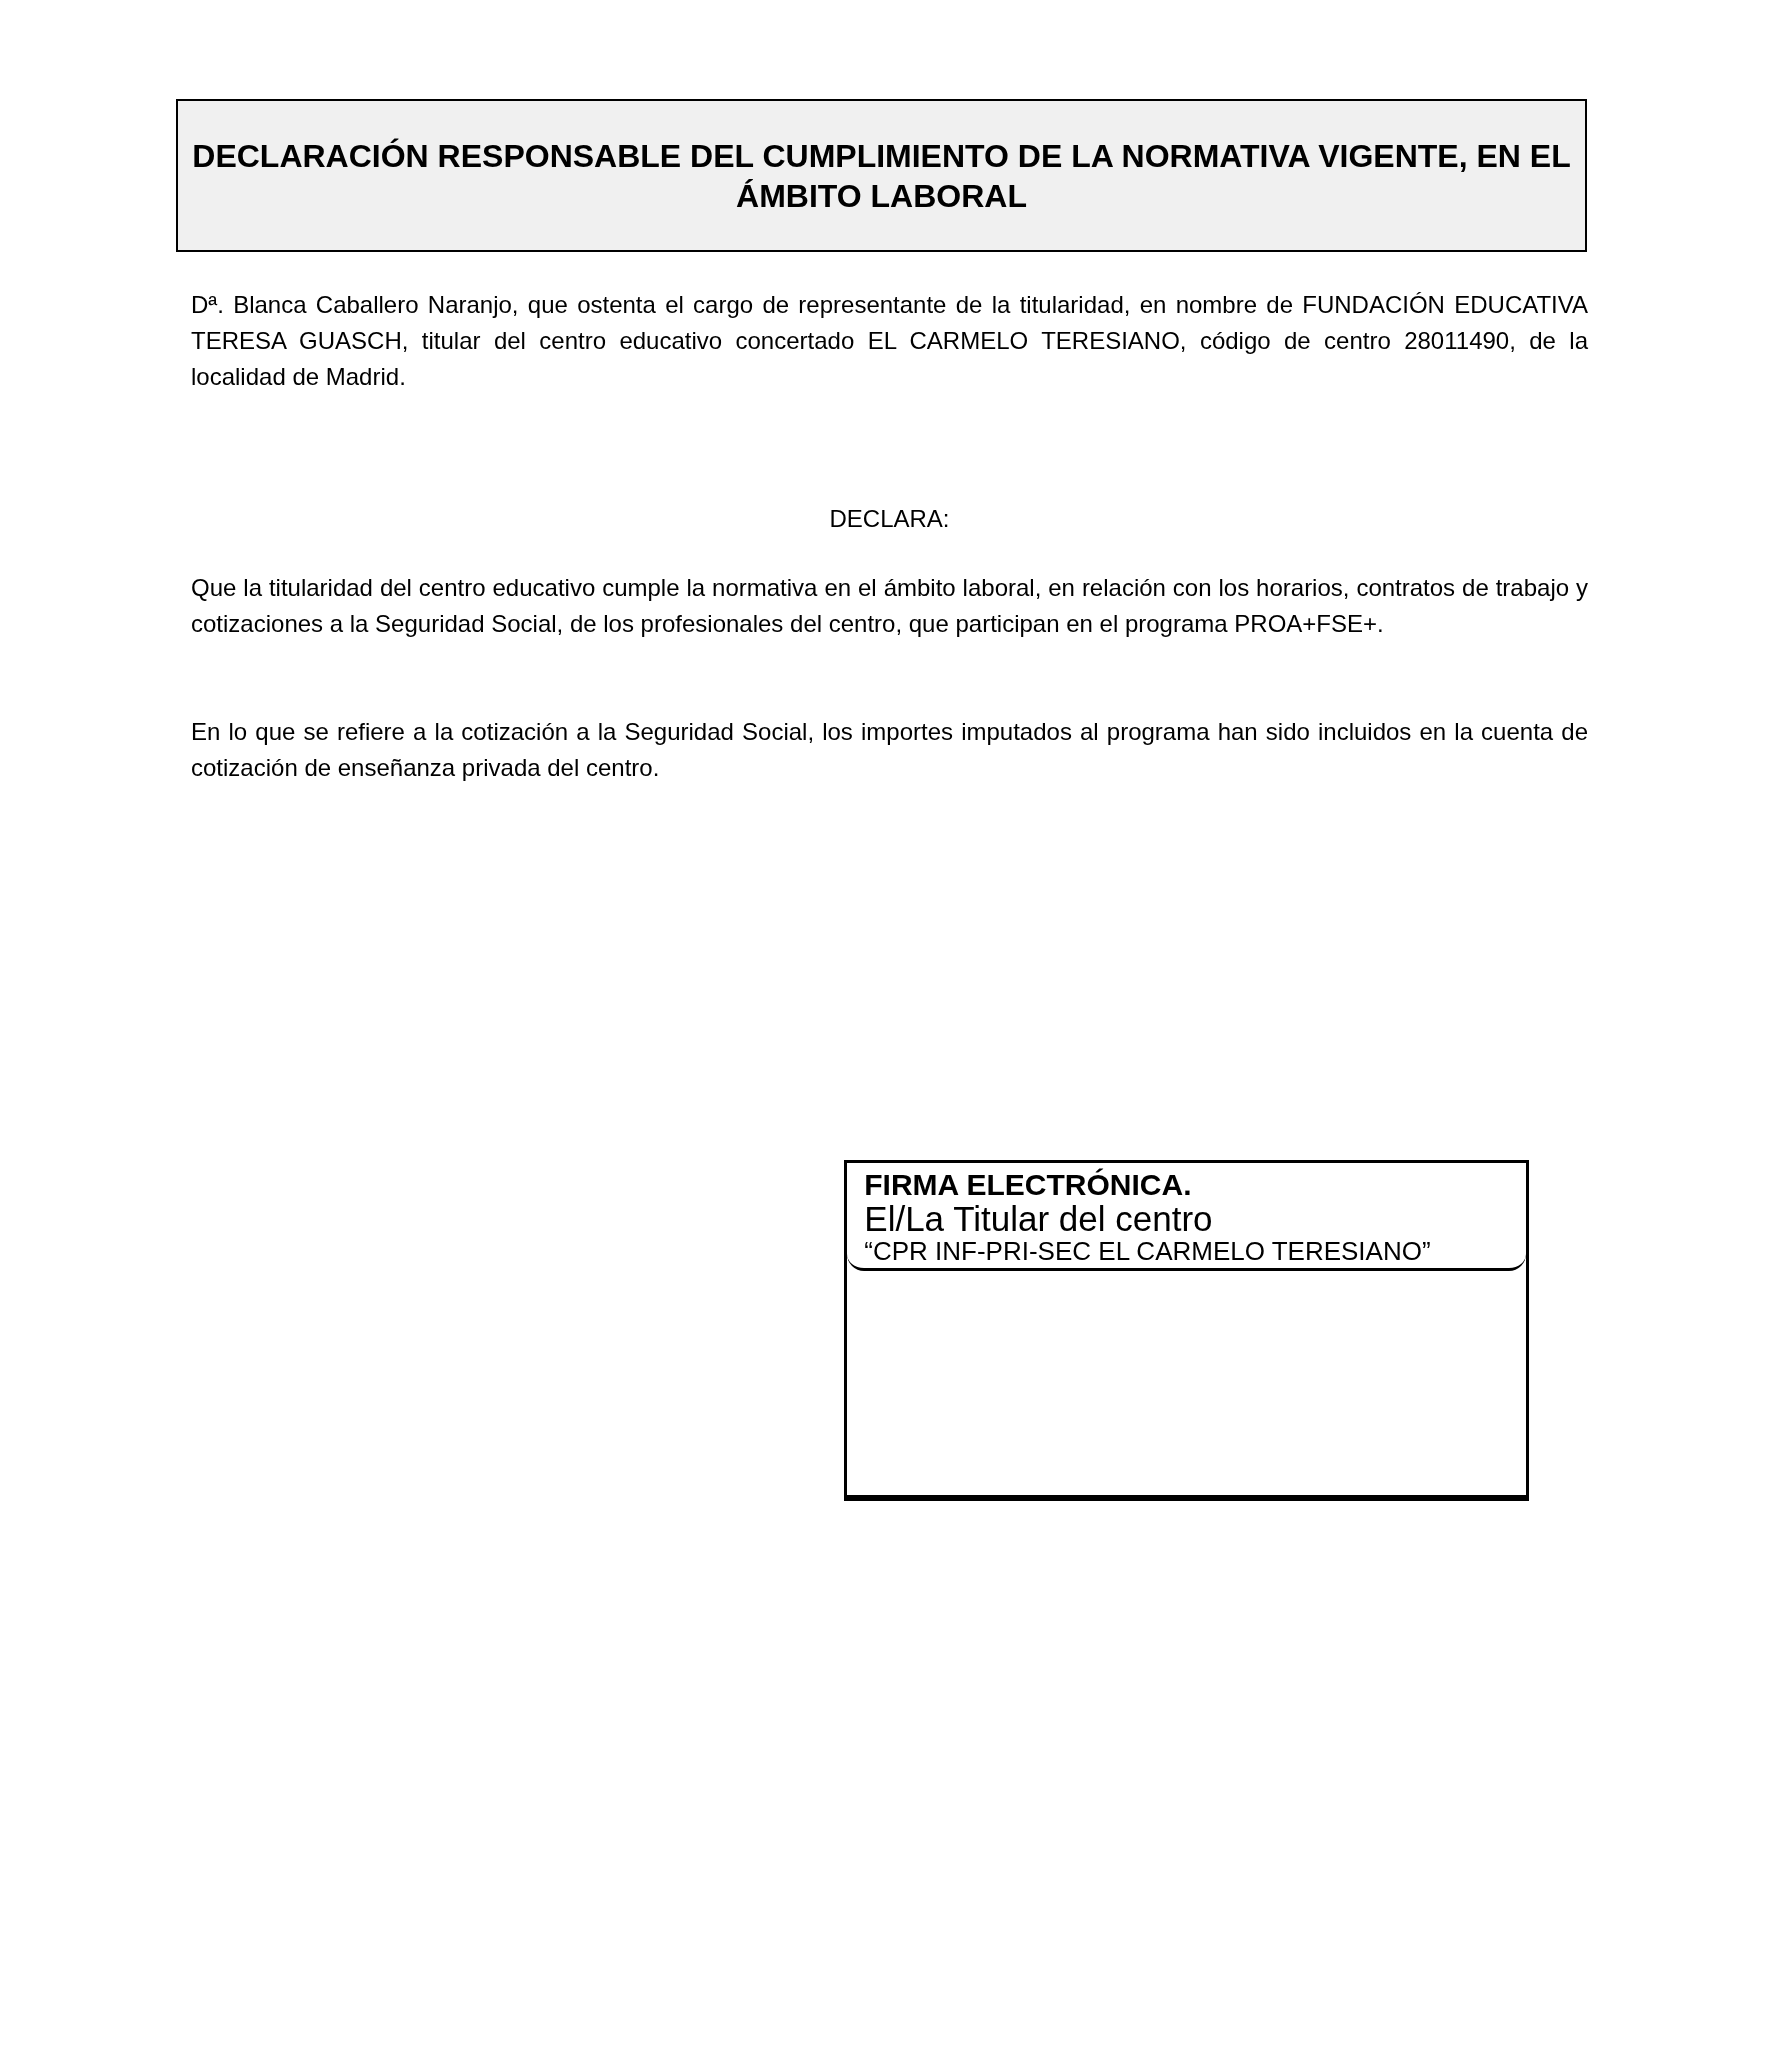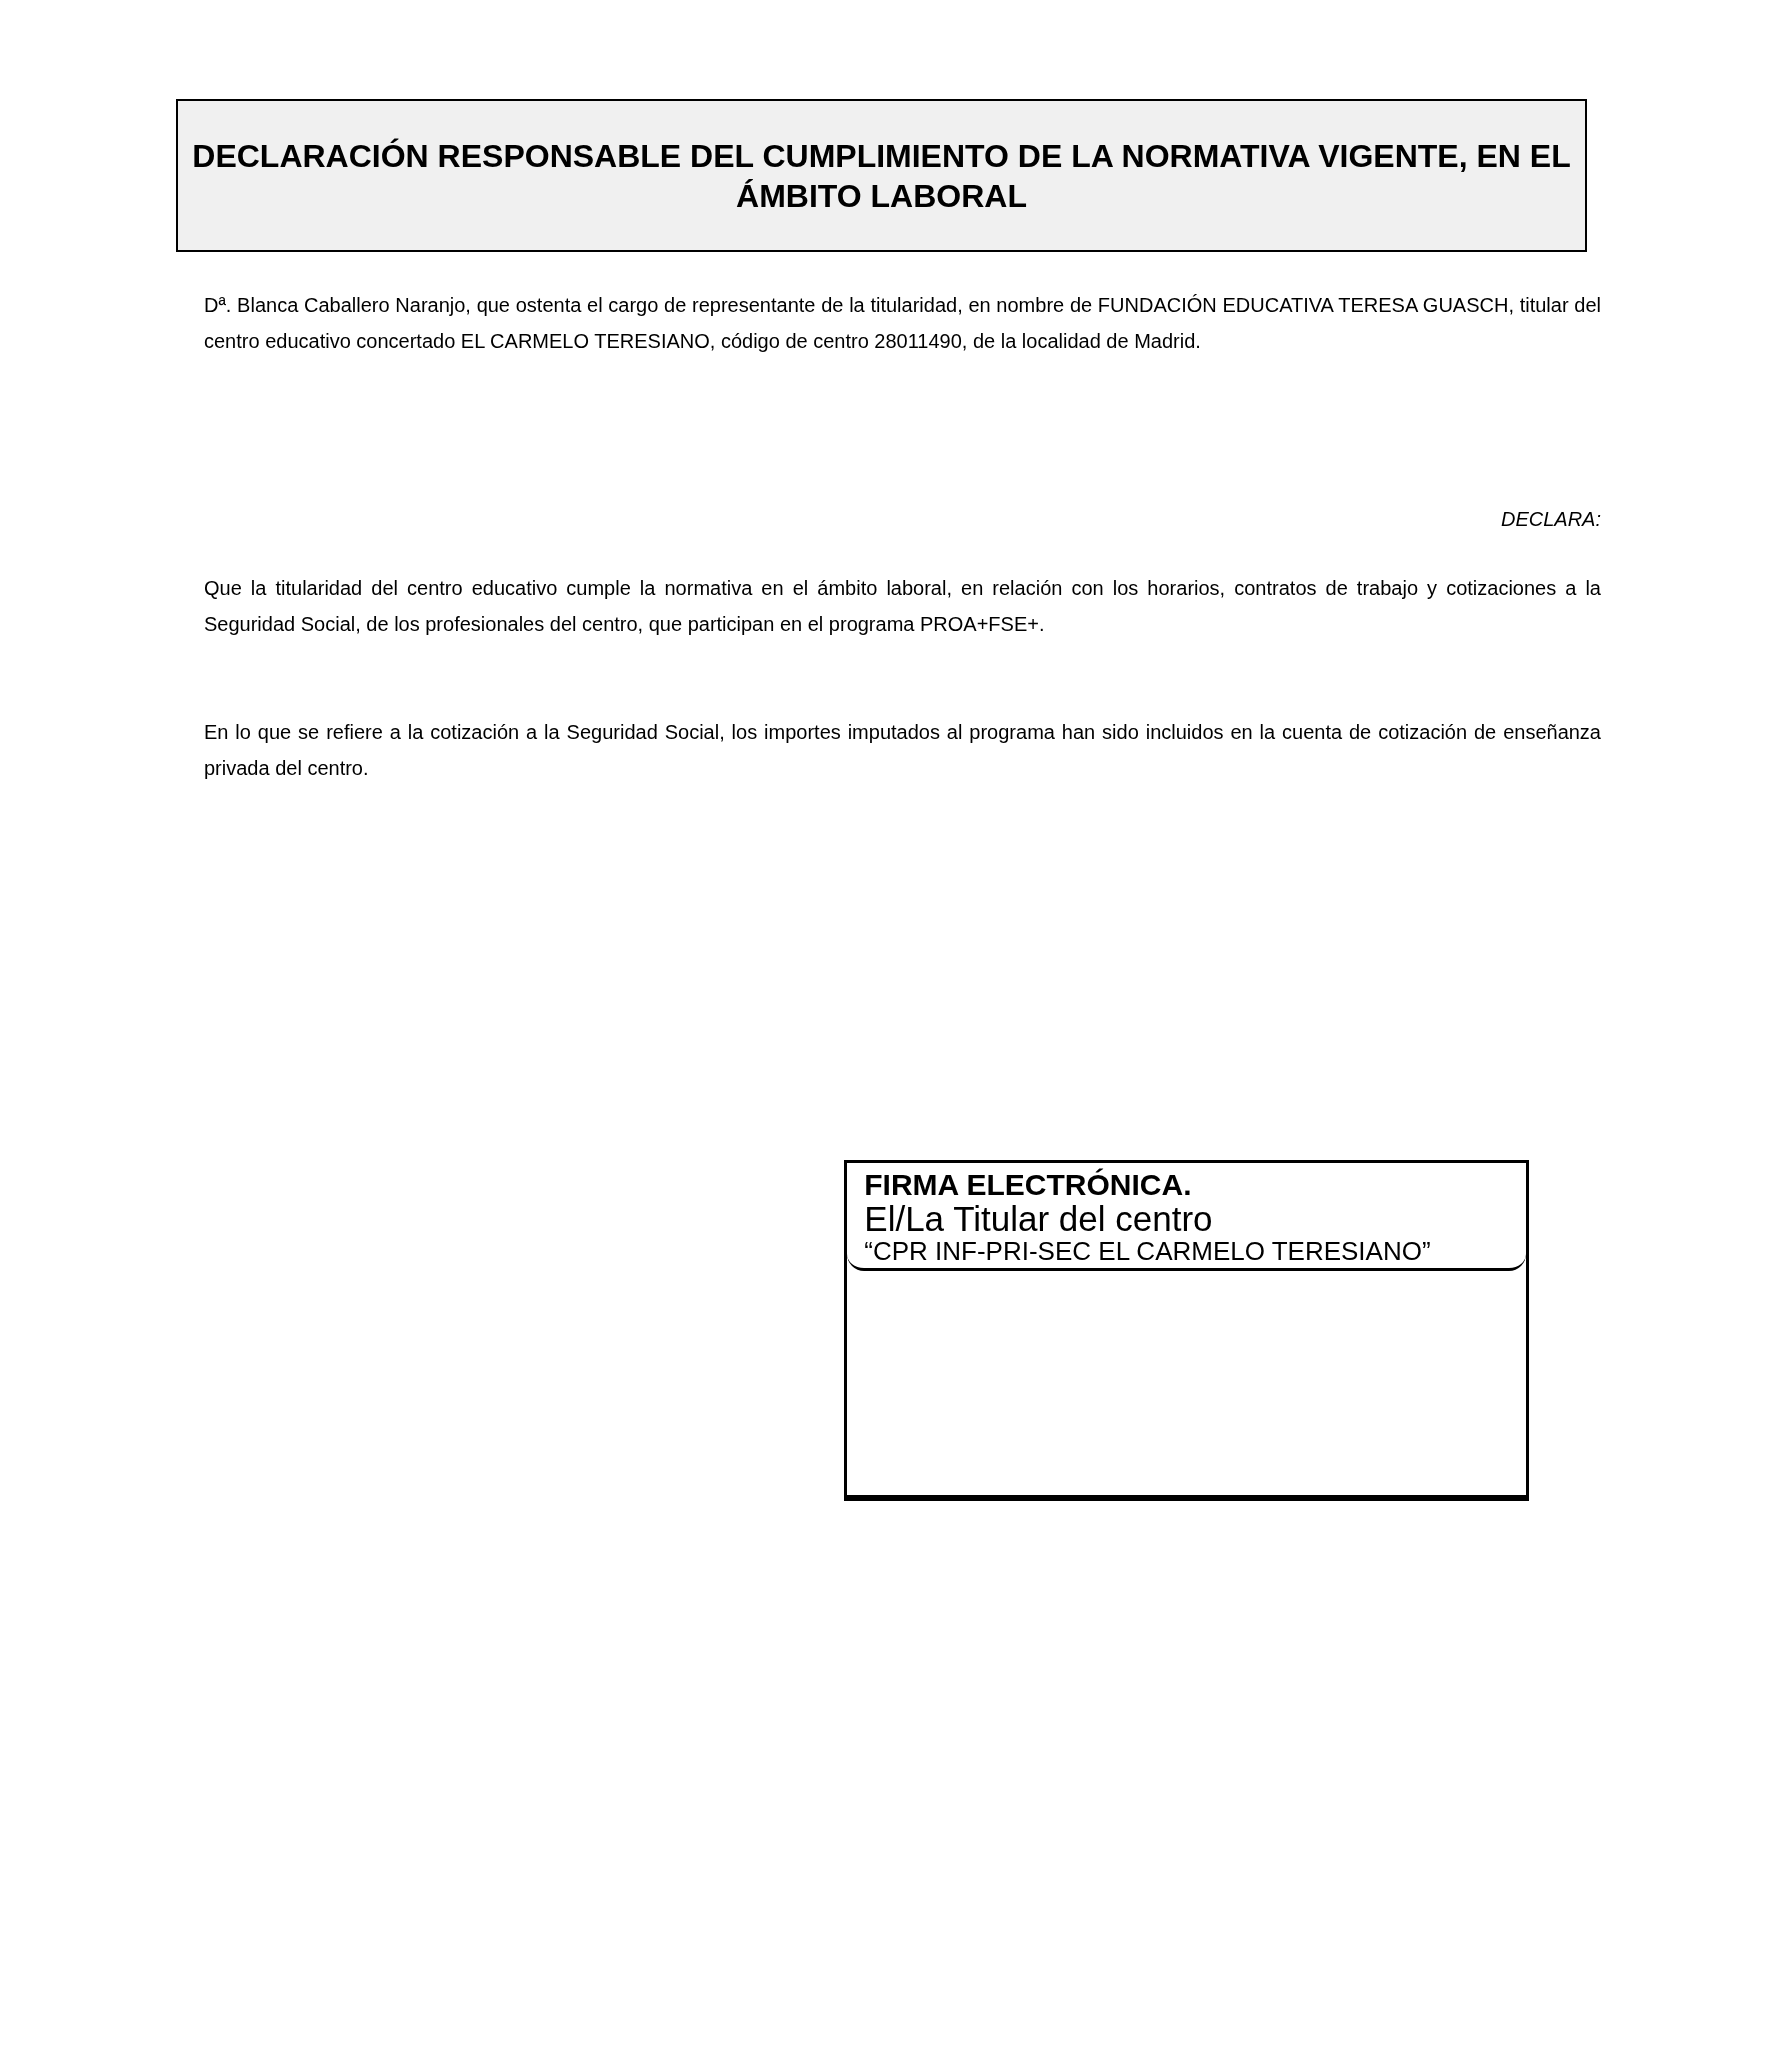--- a/index.html
+++ b/index.html
@@ -38,28 +38,28 @@
   }
   .header-box .hb-line {
     text-align: right;
     font-weight: bold;
     font-size: 32px;
     line-height: 40px;
     white-space: nowrap;
   }
   .para {
     position: absolute;
-    left: 204px;
+    left: 191px;
     width: 1397px;
-    font-size: 20px;
+    font-size: 24px;
     line-height: 36px;
     text-align: justify;
   }
   .para.p1 { top: 287px; }
-  .para.declara { top: 501px; text-align: right; font-style: italic; }
+  .para.declara { top: 501px; text-align: center; }
   .para.p2 { top: 570px; }
   .para.p3 { top: 714px; }
   .sig-box {
     position: absolute;
     left: 844px;
     top: 1160px;
     width: 685px;
     height: 341px;
     box-sizing: border-box;
     background: #ffffff;

